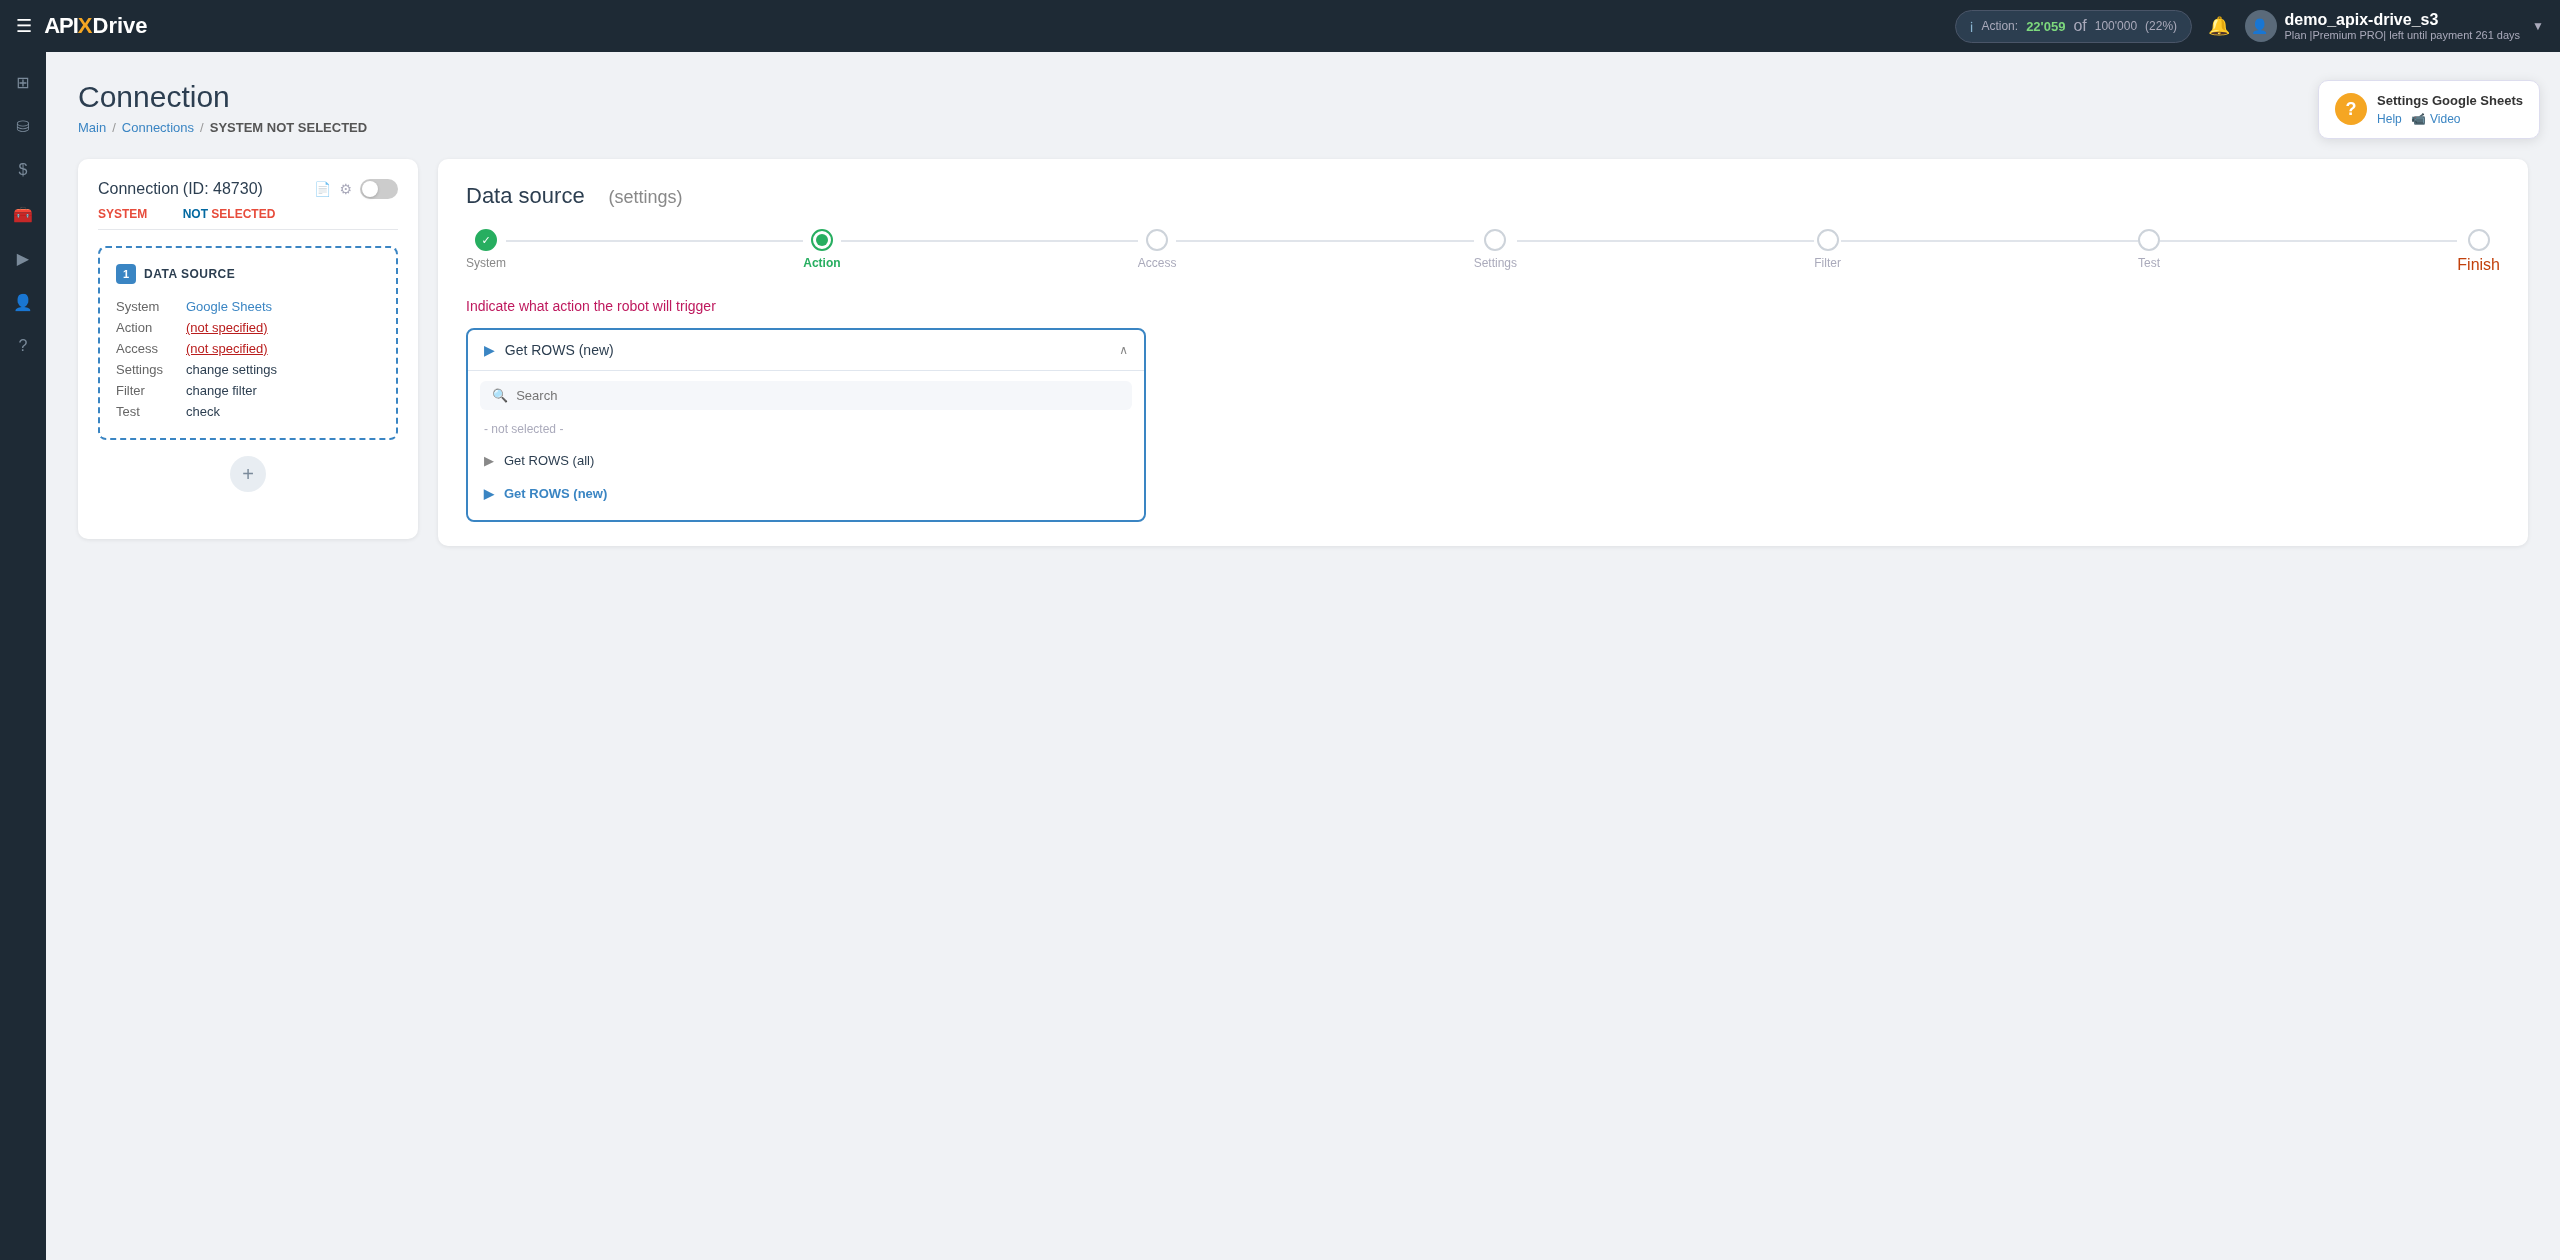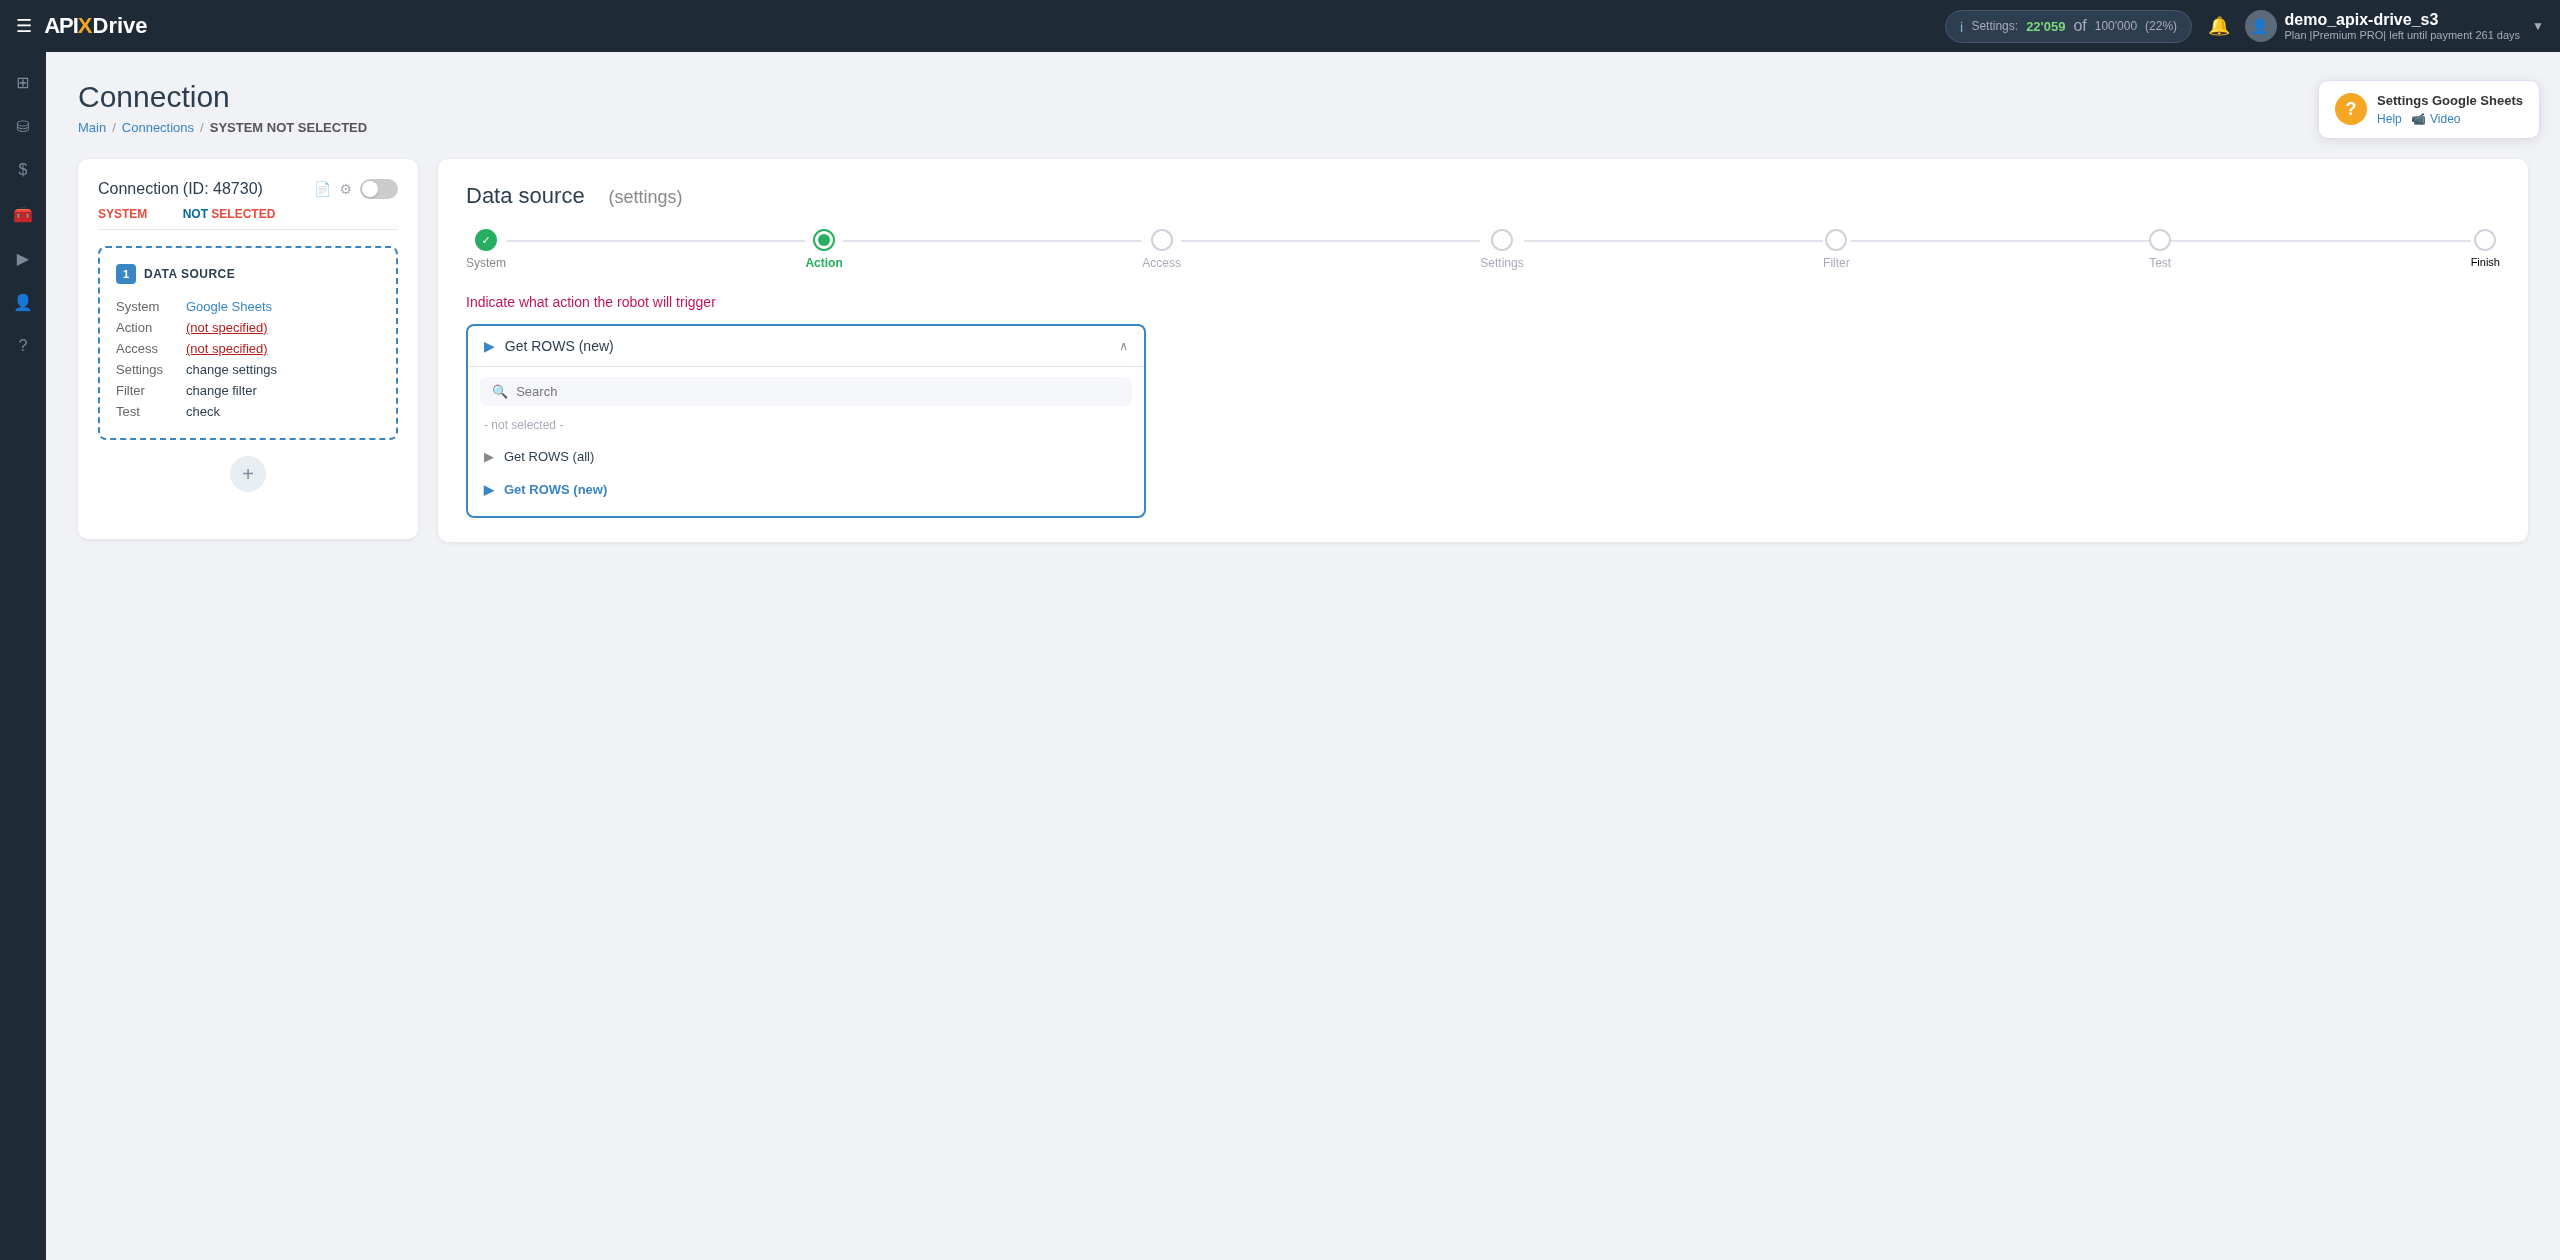--- a/index.html
+++ b/index.html
@@ -257,21 +257,21 @@
 <div class="navbar">
   <span class="navbar-menu-icon">☰</span>
   <div class="logo">
     <span class="logo-api">API</span>
     <span class="logo-x">X</span>
     <span class="logo-drive">Drive</span>
   </div>
   <div class="navbar-spacer"></div>
   <div class="actions-badge">
     <span class="info-icon">ℹ</span>
-    <span class="actions-title">Settings:</span>
+    <span class="actions-title">Action:</span>
     <span class="actions-count">22'059</span>
     <span class="actions-of">of</span>
     <span class="actions-total">100'000</span>
     <span class="actions-pct">(22%)</span>
   </div>
   <span class="bell-icon">🔔</span>
   <div class="user-avatar">👤</div>
   <div class="user-info">
     <div class="user-name">demo_apix-drive_s3</div>
     <div class="user-plan">Plan |Premium PRO| left until payment 261 days</div>
@@ -415,21 +415,21 @@
 
         <div style="display:flex;flex-direction:column;align-items:center;">
           <div style="width:22px;height:22px;border-radius:50%;background:#fff;border:2px solid #cdd3da;margin-bottom:5px;"></div>
           <span style="font-size:12px;color:#aab;">Test</span>
         </div>
 
         <div style="flex:1;height:2px;background:#e0e4ea;margin-top:11px;"></div>
 
         <div style="display:flex;flex-direction:column;align-items:center;">
           <div style="width:22px;height:22px;border-radius:50%;background:#fff;border:2px solid #cdd3da;margin-bottom:5px;"></div>
-          <span style="font-size:11px;color:#000000;">Finish</span>
+          <span style="font-size:16px;color:#c2410c;">Finish</span>
         </div>
       </div>
 
       <div class="action-instruction">Indicate what action the robot will trigger</div>
 
       <div class="dropdown-select" style="max-width:680px;">
         <div class="dropdown-header">
           <div class="dropdown-header-left">
             <span class="play-icon">▶</span>
             <span class="dropdown-selected">Get ROWS (new)</span>

